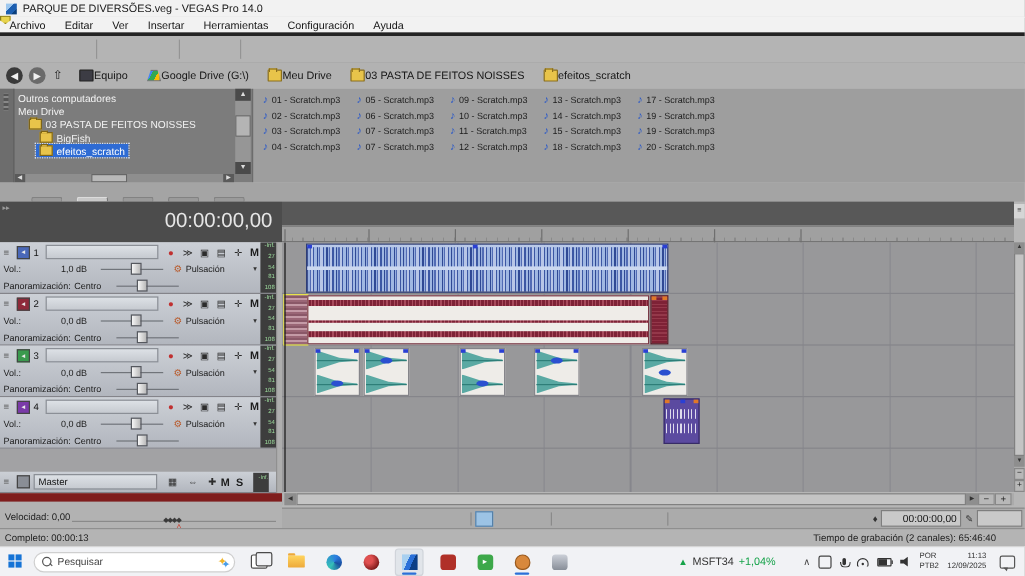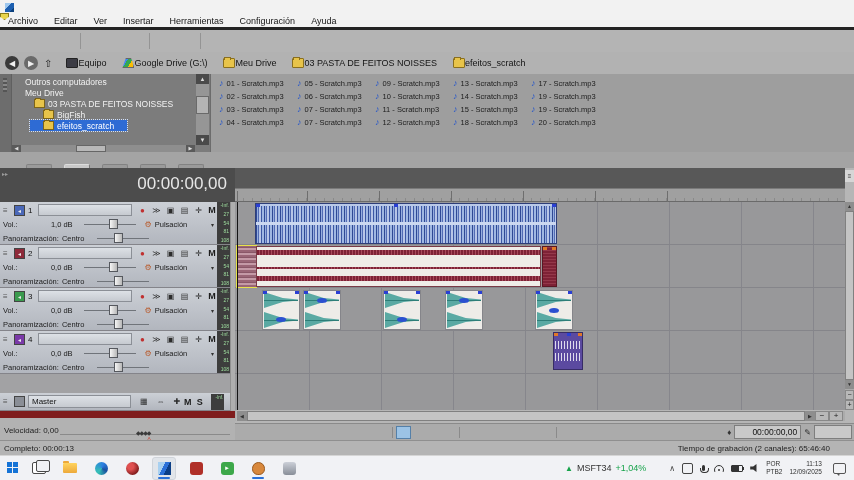--- a/index.html
+++ b/index.html
@@ -46,21 +46,21 @@
   #navtools{margin-left:auto;margin-right:10px;display:flex;align-items:center;gap:7px}
   #navtools span{font-size:10px;color:#303030}
   #navtools .c-red{color:#a34d4d}
 
   
   #treepanel{position:absolute;left:0;top:74px;width:210px;height:78px;background:#7c7c7c}
   #treegrip{position:absolute;left:0;top:0;width:11px;height:78px;background:#6d6d6d;border-right:1px solid #606060}
   #treegrip::before{content:"";position:absolute;left:3px;top:4px;width:4px;height:14px;
     background:repeating-linear-gradient(0deg,#555 0 2px,#888 2px 4px)}
   #tree{position:absolute;left:12px;top:2px;width:183px}
-  .titem{display:flex;align-items:center;gap:3px;height:11px;font-size:8.5px;color:#f2f2f2;white-space:nowrap;width:fit-content;padding:0 13px}
+  .titem{display:flex;align-items:center;gap:3px;height:11px;font-size:8.5px;color:#f2f2f2;white-space:nowrap;width:fit-content;padding:0 3px}
   .titem.lv1{margin-left:9px}
   .titem.lv2{margin-left:18px}
   .titem .fold{width:9px;height:7px;background:#e8c44a;border:1px solid #7d6418;flex:none;position:relative}
   .titem .fold::before{content:"";position:absolute;left:0;top:-2px;width:4px;height:1px;background:#e8c44a;border:1px solid #7d6418;border-bottom:none}
   .titem.sel{background:#2e6bd4;color:#fff;outline:1px dotted #cfe0ff}
   #treevscroll{position:absolute;right:1px;top:0;width:13px;height:71px;background:#969696}
   #treevscroll .arr{position:absolute;left:0;width:13px;height:10px;background:#4a4a4a;color:#ddd;
     font-size:6px;text-align:center;line-height:10px}
   #treevscroll .arr.dn{bottom:0}
   #treevscroll .thumb{position:absolute;left:0;top:22px;width:13px;height:18px;background:#b4b4b4;
@@ -276,20 +276,21 @@
   #clockblk{text-align:right}
   .chatic{width:11px;height:9px;border:1px solid #555;border-radius:2px;position:relative;margin:0 8px 0 4px}
   .chatic::after{content:"";position:absolute;left:2px;bottom:-3px;width:0;height:0;
     border-left:3px solid transparent;border-right:1px solid transparent;border-top:3px solid #555}
 </style>
 </head>
 <body>
 
 <div id="titlebar">
   <div id="appicon"></div>
+  <span>PARQUE DE DIVERSÕES.veg - VEGAS Pro 14.0</span>
   <div id="wctrl">
       <span></span>
       <span></span>
       <span></span>
     </div>
 </div>
 
 <div id="menubar">
     <span>Archivo</span>
     <span>Editar</span>
@@ -815,20 +816,25 @@
   <span id="status-right">Tiempo de grabación (2 canales): 65:46:40</span>
 </div>
 
 <div id="taskbar">
   <div id="winlogo">
       <i></i>
       <i></i>
       <i></i>
       <i></i>
     </div>
+  <div id="searchpill">
+    <span class="mag"></span>
+    <span class="ptext">Pesquisar</span>
+    <span class="spark">✦</span>
+  </div>
   <div class="tkico">
       <span class="tv"></span>
     </div>
   <div class="tkico">
       <span class="folder"></span>
     </div>
   <div class="tkico">
       <span class="edge"></span>
     </div>
   <div class="tkico">

